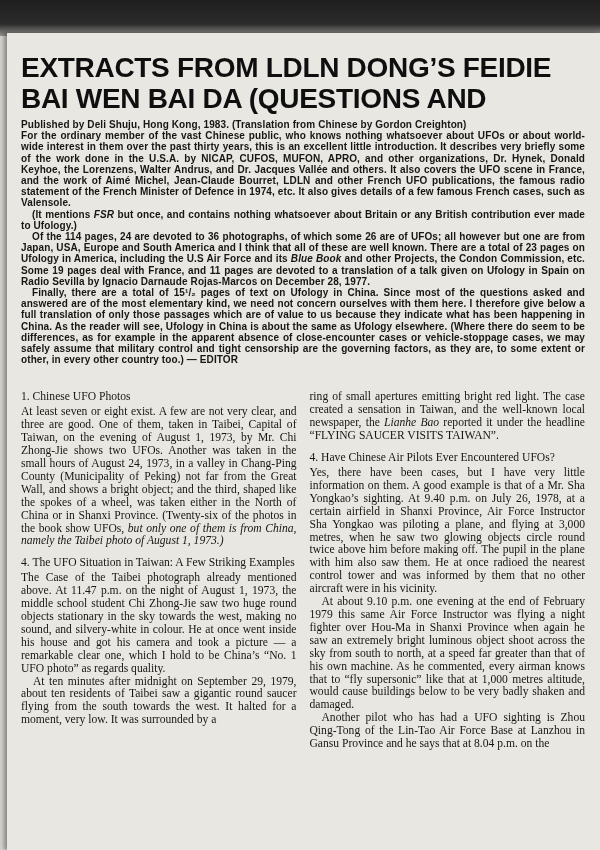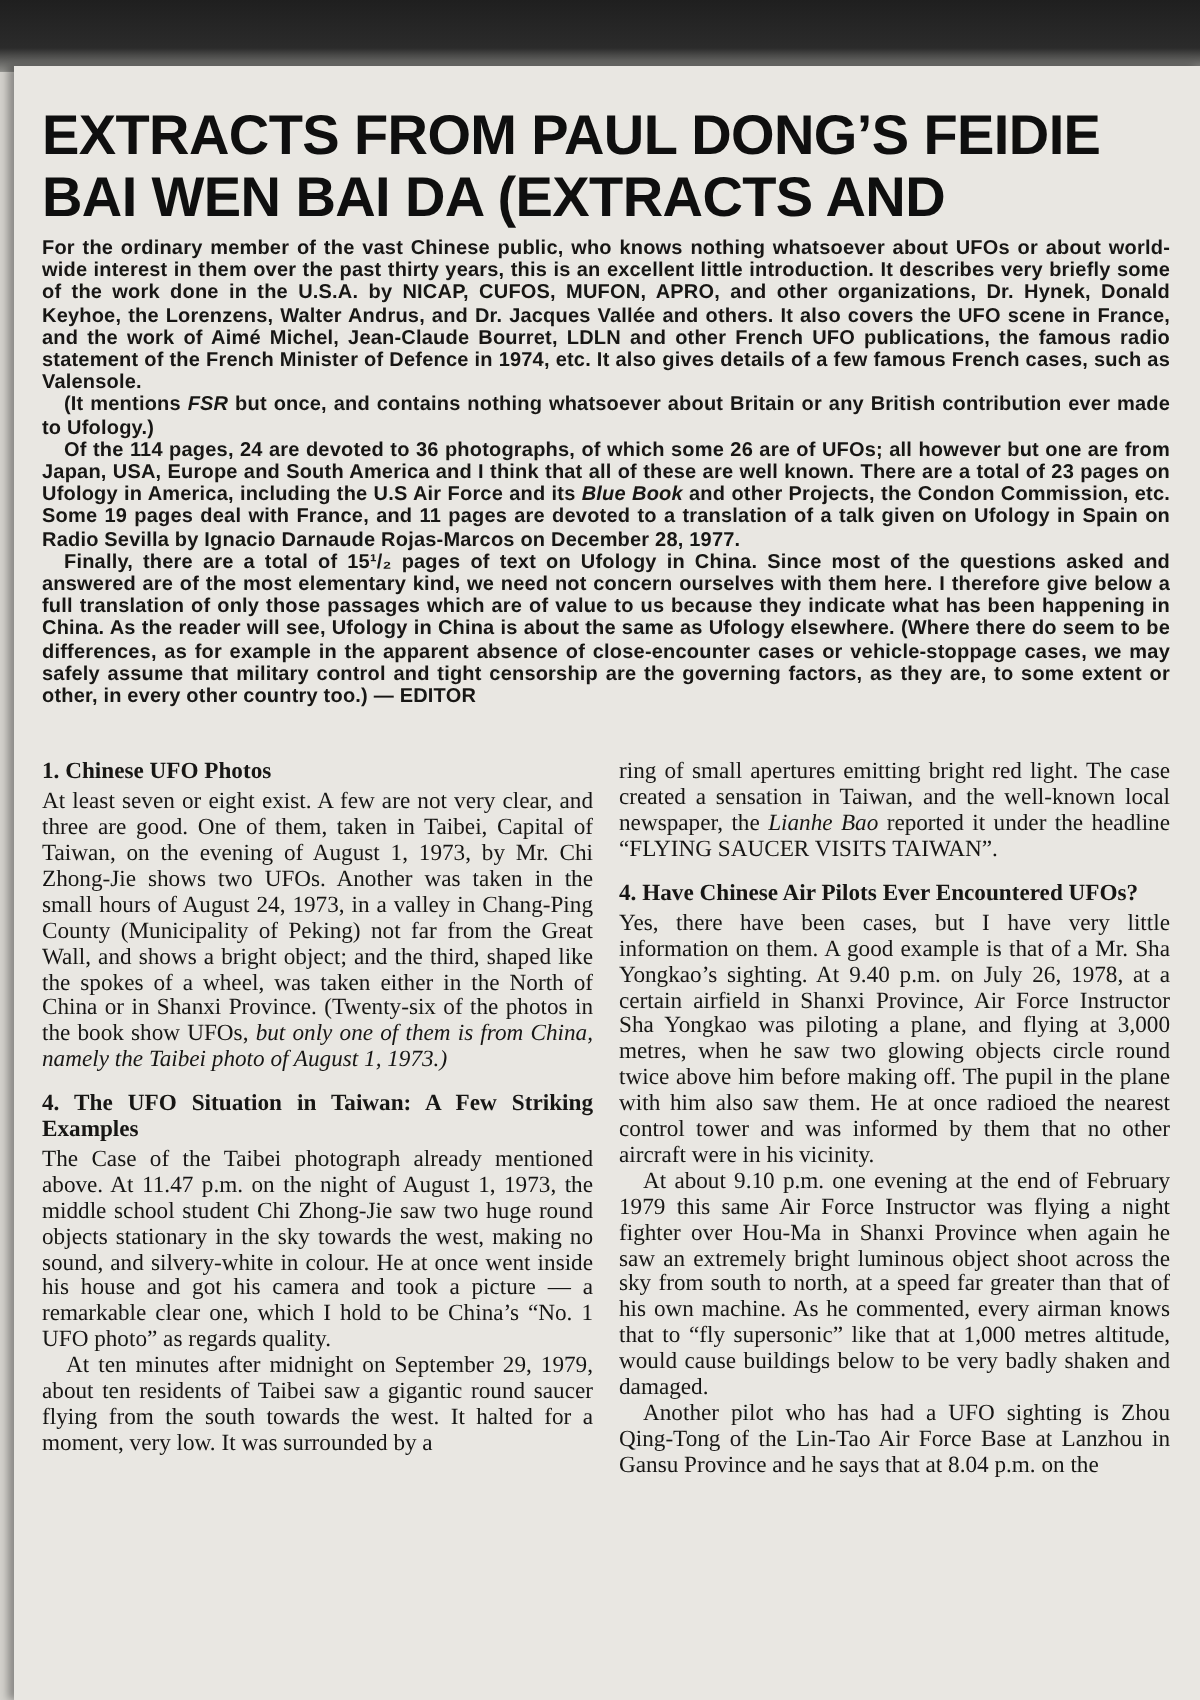--- a/index.html
+++ b/index.html
@@ -45,41 +45,42 @@
     display:flex;
     gap:13px;
     margin-top:26px;
     font-family:"Liberation Serif", serif;
     font-size:11.6px;
     line-height:12.9px;
     text-align:justify;
   }
   .col{flex:1 1 0;min-width:0;}
   .sec-heading{
-    font-weight:bold;
+    font-weight:normal;
     margin:9px 0 2px 0;
   }
   .sec-heading.first{margin-top:0;}
   .columns p{margin:0;}
   .columns p.ind{text-indent:12px;}
 </style>
 </head>
 <body>
 
 <div class="scan-top"></div>
 <div class="page-edge"></div>
 
 <div class="sheet">
 
   <div class="headline">
-    <div>EXTRACTS FROM PAUL DONG’S FEIDIE</div>
-    <div>BAI WEN BAI DA (EXTRACTS AND</div>
+    <div>EXTRACTS FROM LDLN DONG’S FEIDIE</div>
+    <div>BAI WEN BAI DA (QUESTIONS AND</div>
   </div>
 
   <div class="intro">
+    <p>Published by Deli Shuju, Hong Kong, 1983. (Translation from Chinese by Gordon Creighton)</p>
     <p>For the ordinary member of the vast Chinese public, who knows nothing whatsoever about UFOs or about world-wide interest in them over the past thirty years, this is an excellent little introduction. It describes very briefly some of the work done in the U.S.A. by NICAP, CUFOS, MUFON, APRO, and other organizations, Dr. Hynek, Donald Keyhoe, the Lorenzens, Walter Andrus, and Dr. Jacques Vallée and others. It also covers the UFO scene in France, and the work of Aimé Michel, Jean-Claude Bourret, LDLN and other French UFO publications, the famous radio statement of the French Minister of Defence in 1974, etc. It also gives details of a few famous French cases, such as Valensole.</p>
     <p class="ind">(It mentions <i>FSR</i> but once, and contains nothing whatsoever about Britain or any British contribution ever made to Ufology.)</p>
     <p class="ind">Of the 114 pages, 24 are devoted to 36 photographs, of which some 26 are of UFOs; all however but one are from Japan, USA, Europe and South America and I think that all of these are well known. There are a total of 23 pages on Ufology in America, including the U.S Air Force and its <i>Blue Book</i> and other Projects, the Condon Commission, etc. Some 19 pages deal with France, and 11 pages are devoted to a translation of a talk given on Ufology in Spain on Radio Sevilla by Ignacio Darnaude Rojas-Marcos on December 28, 1977.</p>
     <p class="ind">Finally, there are a total of 15¹/₂ pages of text on Ufology in China. Since most of the questions asked and answered are of the most elementary kind, we need not concern ourselves with them here. I therefore give below a full translation of only those passages which are of value to us because they indicate what has been happening in China. As the reader will see, Ufology in China is about the same as Ufology elsewhere. (Where there do seem to be differences, as for example in the apparent absence of close-encounter cases or vehicle-stoppage cases, we may safely assume that military control and tight censorship are the governing factors, as they are, to some extent or other, in every other country too.) — EDITOR</p>
   </div>
 
   <div class="columns">
 
     <div class="col">
       <div class="sec-heading first">1. Chinese UFO Photos</div>

